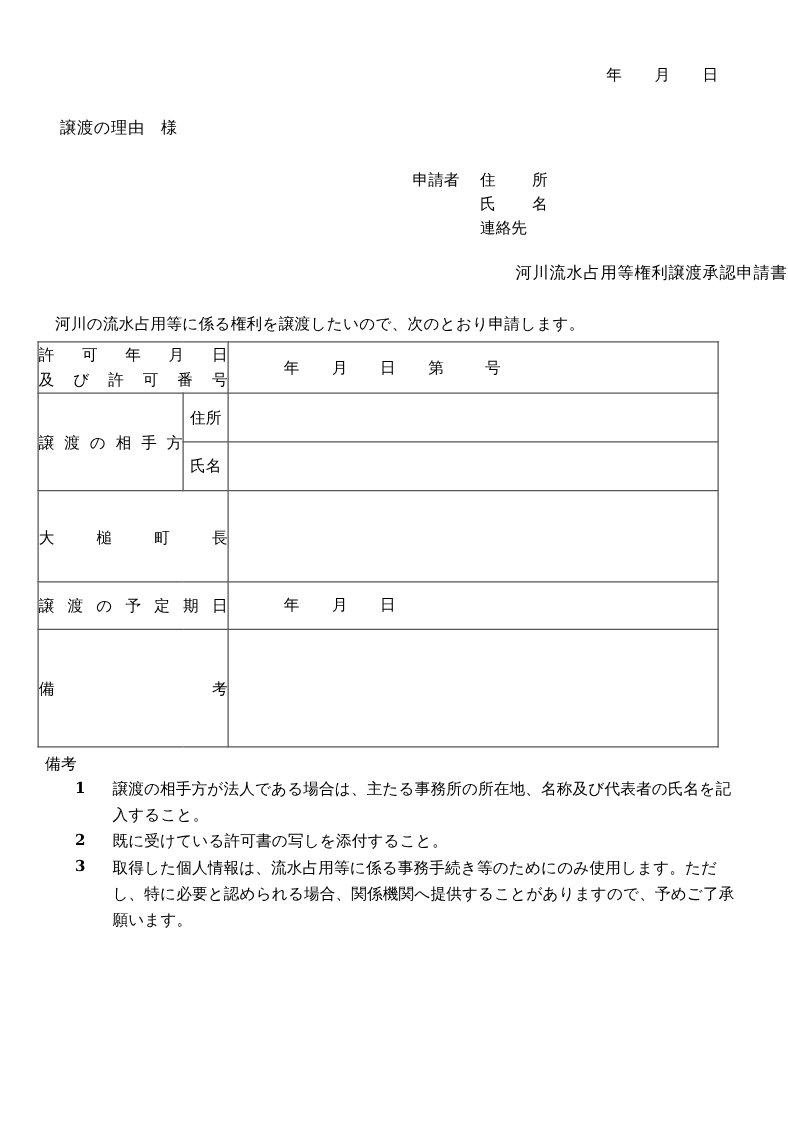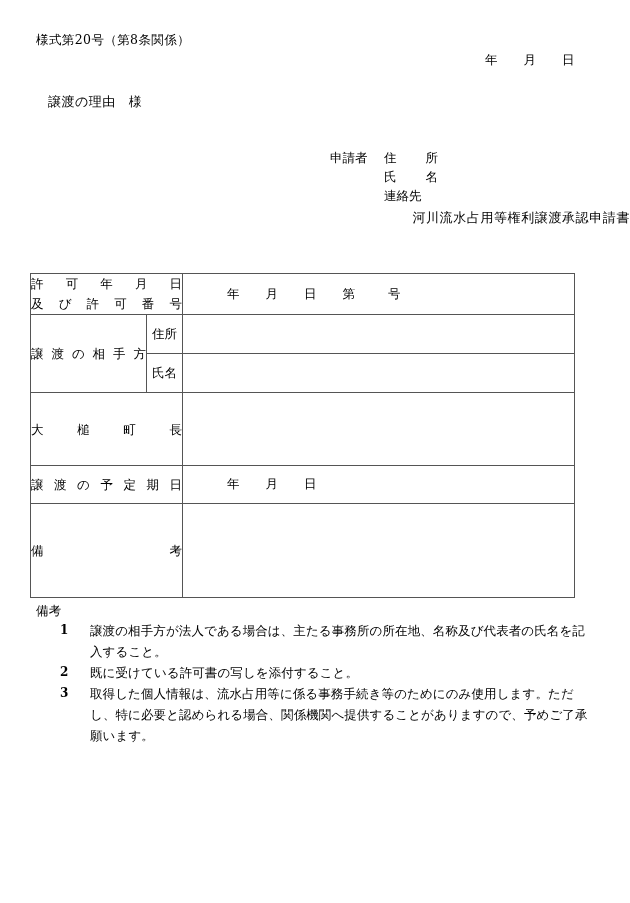--- a/index.html
+++ b/index.html
@@ -51,21 +51,21 @@
   }
   .addressee .gap {
     display: inline-block;
     width: 13px;
   }
 
   
   .applicant {
     position: absolute;
     left: 330px;
-    top: 148px;
+    top: 134px;
     font-size: 12.5px;
     line-height: 19px;
     white-space: nowrap;
   }
   .applicant-row {
     display: block;
     height: 19px;
   }
   .applicant-label {
     display: inline-block;
@@ -178,21 +178,20 @@
     flex: 1 1 auto;
     text-indent: 0;
     letter-spacing: 0.1px;
   }
 </style>
 </head>
 <body>
 
 <div class="page">
 
-  <div class="form-no">様式第20号（第8条関係）</div>
 
   <div class="date-line">
     <span>年</span><span class="sp"></span><span>月</span><span class="sp"></span><span>日</span>
   </div>
 
   <div class="addressee">
     <span>譲渡の理由</span><span class="gap"></span><span>様</span>
   </div>
 
   <div class="applicant">
@@ -202,20 +201,21 @@
     <span class="applicant-row">
       <span class="applicant-label"></span><span class="applicant-field">氏名</span>
     </span>
     <span class="applicant-row">
       <span class="applicant-label"></span><span class="applicant-field solid">連絡先</span>
     </span>
   </div>
 
   <div class="doc-title">河川流水占用等権利譲渡承認申請書</div>
 
+  <div class="lead">河川の流水占用等に係る権利を譲渡したいので、次のとおり申請します。</div>
 
   <table class="form-table">
     <colgroup>
       <col class="col-label">
       <col class="col-sub">
       <col>
     </colgroup>
     <tbody>
       <tr class="r-permit">
         <td colspan="2" class="cell-label two-line">

